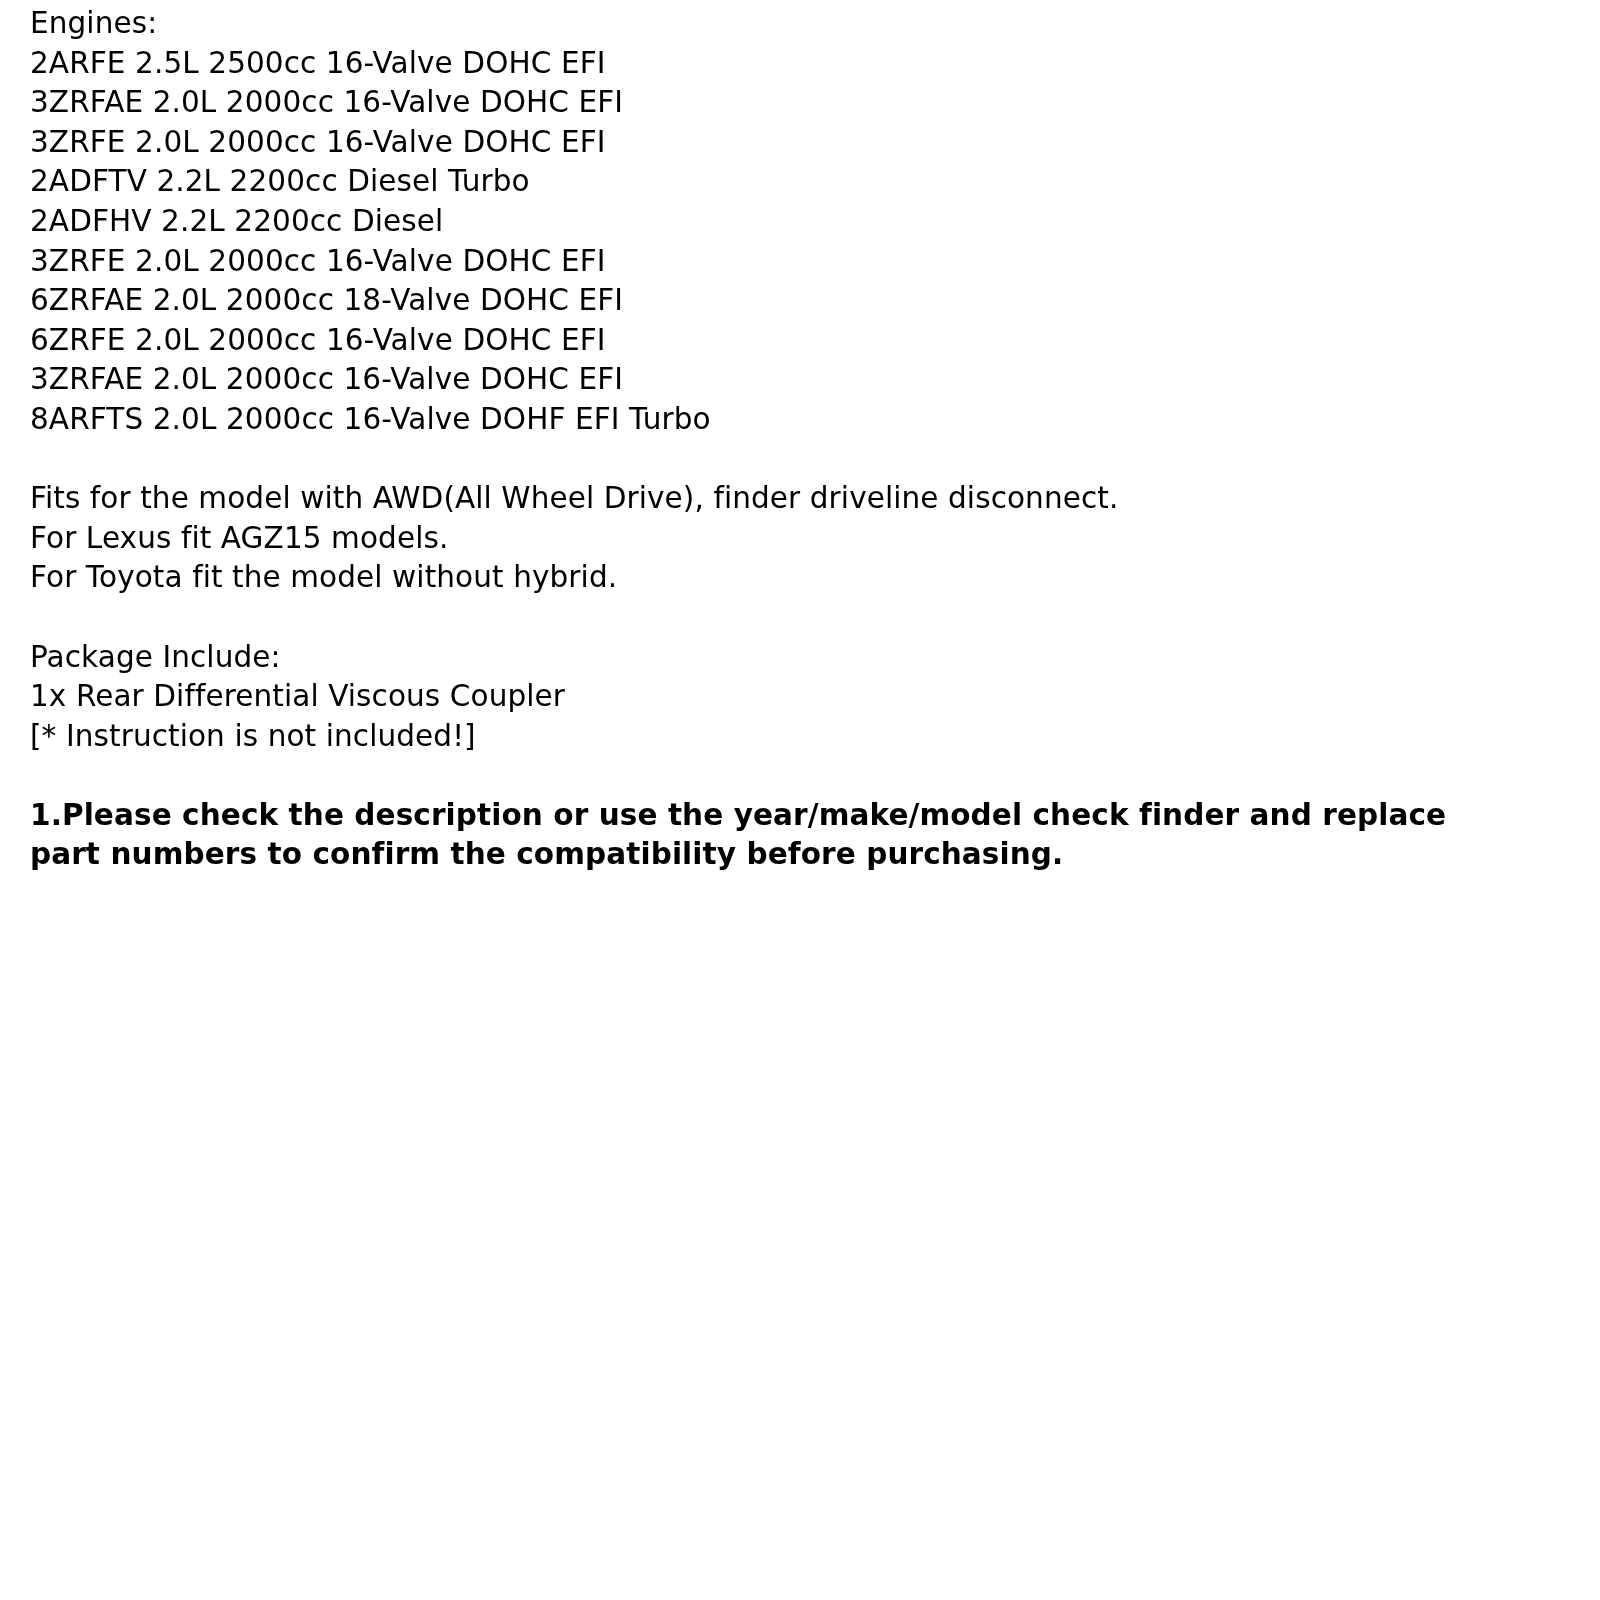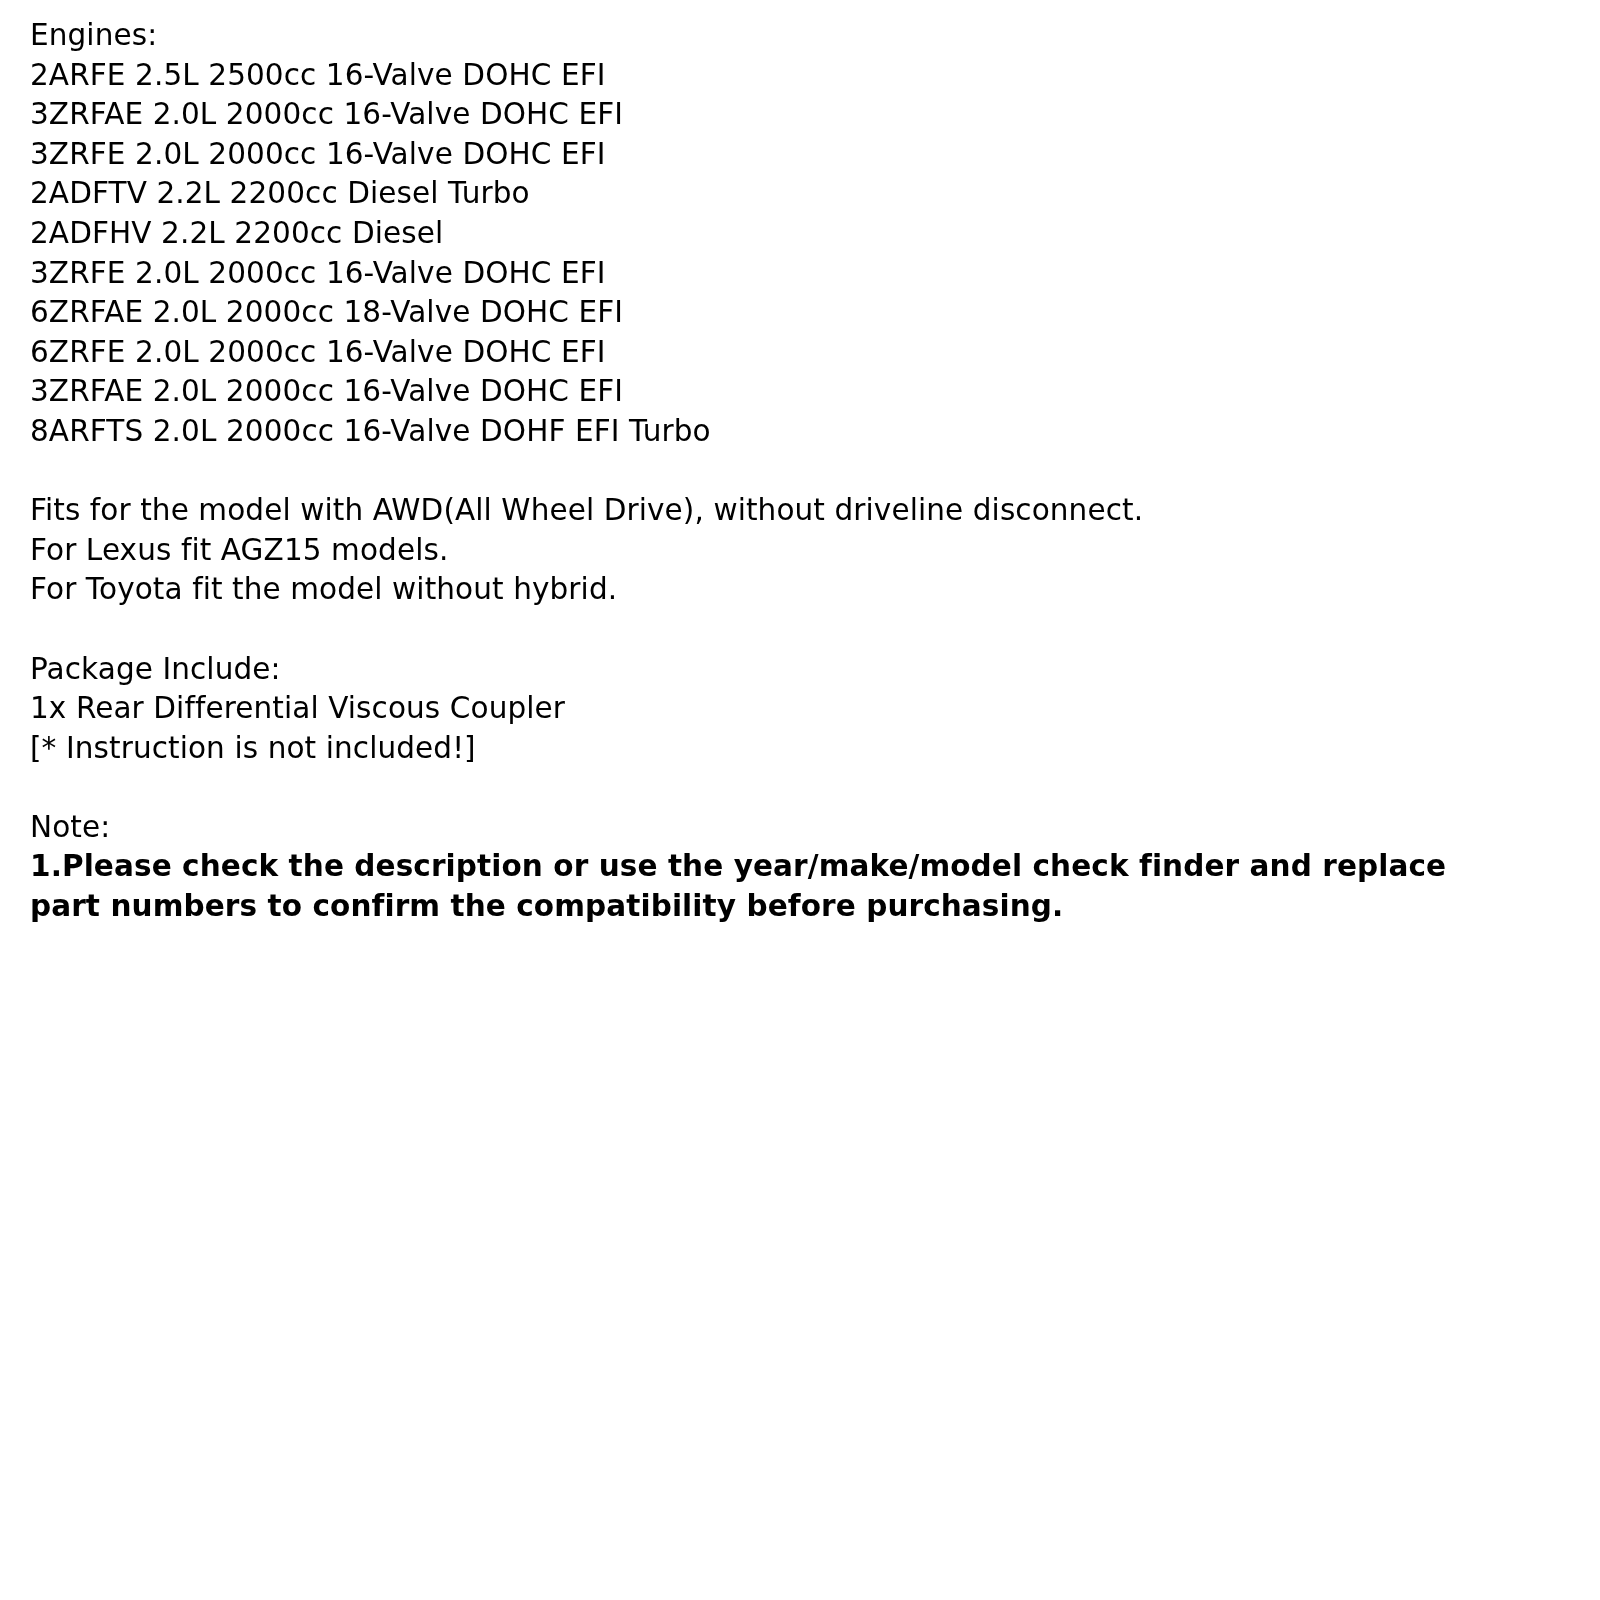--- a/index.html
+++ b/index.html
@@ -11,21 +11,21 @@
     width: 1600px;
     height: 1600px;
     font-family: "DejaVu Sans", sans-serif;
     color: #000000;
     overflow: hidden;
   }
   .page {
     box-sizing: border-box;
     width: 1600px;
     height: 1600px;
-    padding: 16px 30px 0 30px;
+    padding: 4px 30px 0 30px;
   }
   .doc-text {
     font-size: 29.5px;
     line-height: 39.6px;
     letter-spacing: 0.1px;
     white-space: normal;
   }
   .line {
     white-space: pre-wrap;
   }
@@ -50,29 +50,28 @@
     <div class="line">2ADFTV 2.2L 2200cc Diesel Turbo</div>
     <div class="line">2ADFHV 2.2L 2200cc Diesel</div>
     <div class="line">3ZRFE 2.0L 2000cc 16-Valve DOHC EFI</div>
     <div class="line">6ZRFAE 2.0L 2000cc 18-Valve DOHC EFI</div>
     <div class="line">6ZRFE 2.0L 2000cc 16-Valve DOHC EFI</div>
     <div class="line">3ZRFAE 2.0L 2000cc 16-Valve DOHC EFI</div>
     <div class="line">8ARFTS 2.0L 2000cc 16-Valve DOHF EFI Turbo</div>
 
     <div class="spacer"></div>
 
-    <div class="line">Fits for the model with AWD(All Wheel Drive), without driveline disconnect.</div>
+    <div class="line">Fits for the model with AWD(All Wheel Drive), finder driveline disconnect.</div>
     <div class="line">For Lexus fit AGZ15 models.</div>
     <div class="line">For Toyota fit the model without hybrid.</div>
 
     <div class="spacer"></div>
 
     <div class="line">Package Include:</div>
     <div class="line">1x Rear Differential Viscous Coupler</div>
     <div class="line">[* Instruction is not included!]</div>
 
     <div class="spacer"></div>
 
-    <div class="line">Note:</div>
     <div class="line para">1.Please check the description or use the year/make/model check finder and replace part numbers to confirm the compatibility before purchasing.</div>
 
   </div>
 </div>
 
 </body></html>

